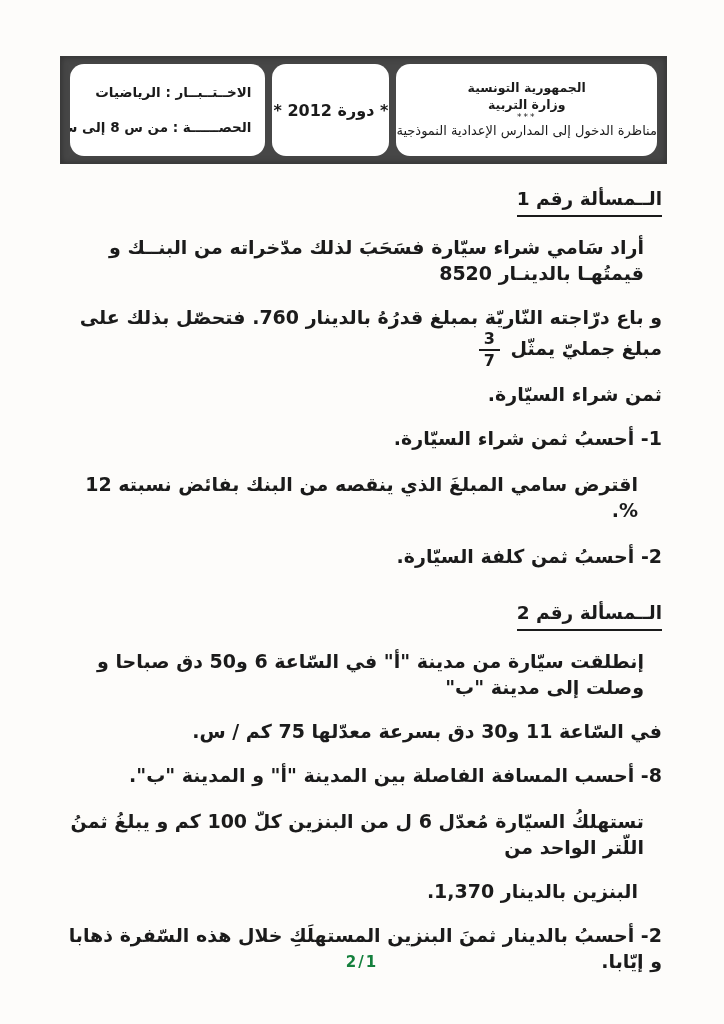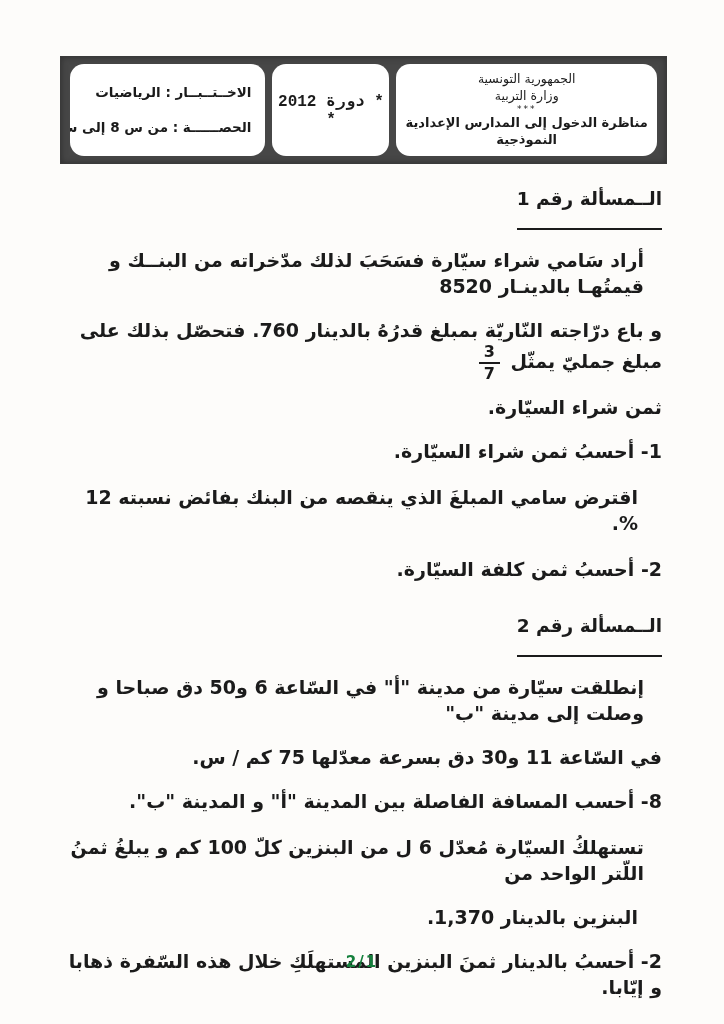--- a/index.html
+++ b/index.html
@@ -35,46 +35,46 @@
     border-radius:14px;
     height:92px;
     display:flex;
     flex-direction:column;
     justify-content:center;
     align-items:center;
     text-align:center;
     overflow:hidden;
   }
   .cell-ministry { width:263px; }
-  .cell-session  { width:118px;font-family:Liberation Mono, monospace; }
+  .cell-session  { width:118px; }
   .cell-exam     { width:197px; align-items:flex-start; padding:4px 14px; }
 
-  .ministry-line { font-size:12.5px; font-weight:400; line-height:1.35; }
+  .ministry-line { font-size:12.5px; font-weight:700; line-height:1.35; }
   .ministry-stars { font-size:9px; letter-spacing:2px; line-height:1; color:#222; }
-  .ministry-title { font-size:13px; font-weight:bold; line-height:1.3; margin-top:1px; }
+  .ministry-title { font-size:13px; font-weight:normal; line-height:1.3; margin-top:1px; }
 
   .session-text { font-size:16px; font-weight:bold; }
 
   .exam-line { font-size:13.5px; font-weight:bold; line-height:2.6; white-space:nowrap;text-align:center; }
 
   
   .content {
     position:absolute;
     top:185px; right:62px; left:62px;
     font-size:19px;
     font-weight:bold;
     text-align:right;
     line-height:26px;
   }
   .problem-title {
     display:inline-block;
     font-size:18.5px;
     font-weight:bold;
     border-bottom:2px solid #1b1b1b;
-    padding-bottom:16px;
+    padding-bottom:3px;
     margin-bottom:17px;
   }
   .t-line { margin-bottom:18px; }
   .indent1 { padding-right:18px; }
   .indent2 { padding-right:24px; }
   .q-line { margin-bottom:20px; }
   .mb-sm { margin-bottom:12px; }
   .mb-lg { margin-bottom:24px; }
 
   .frac {

